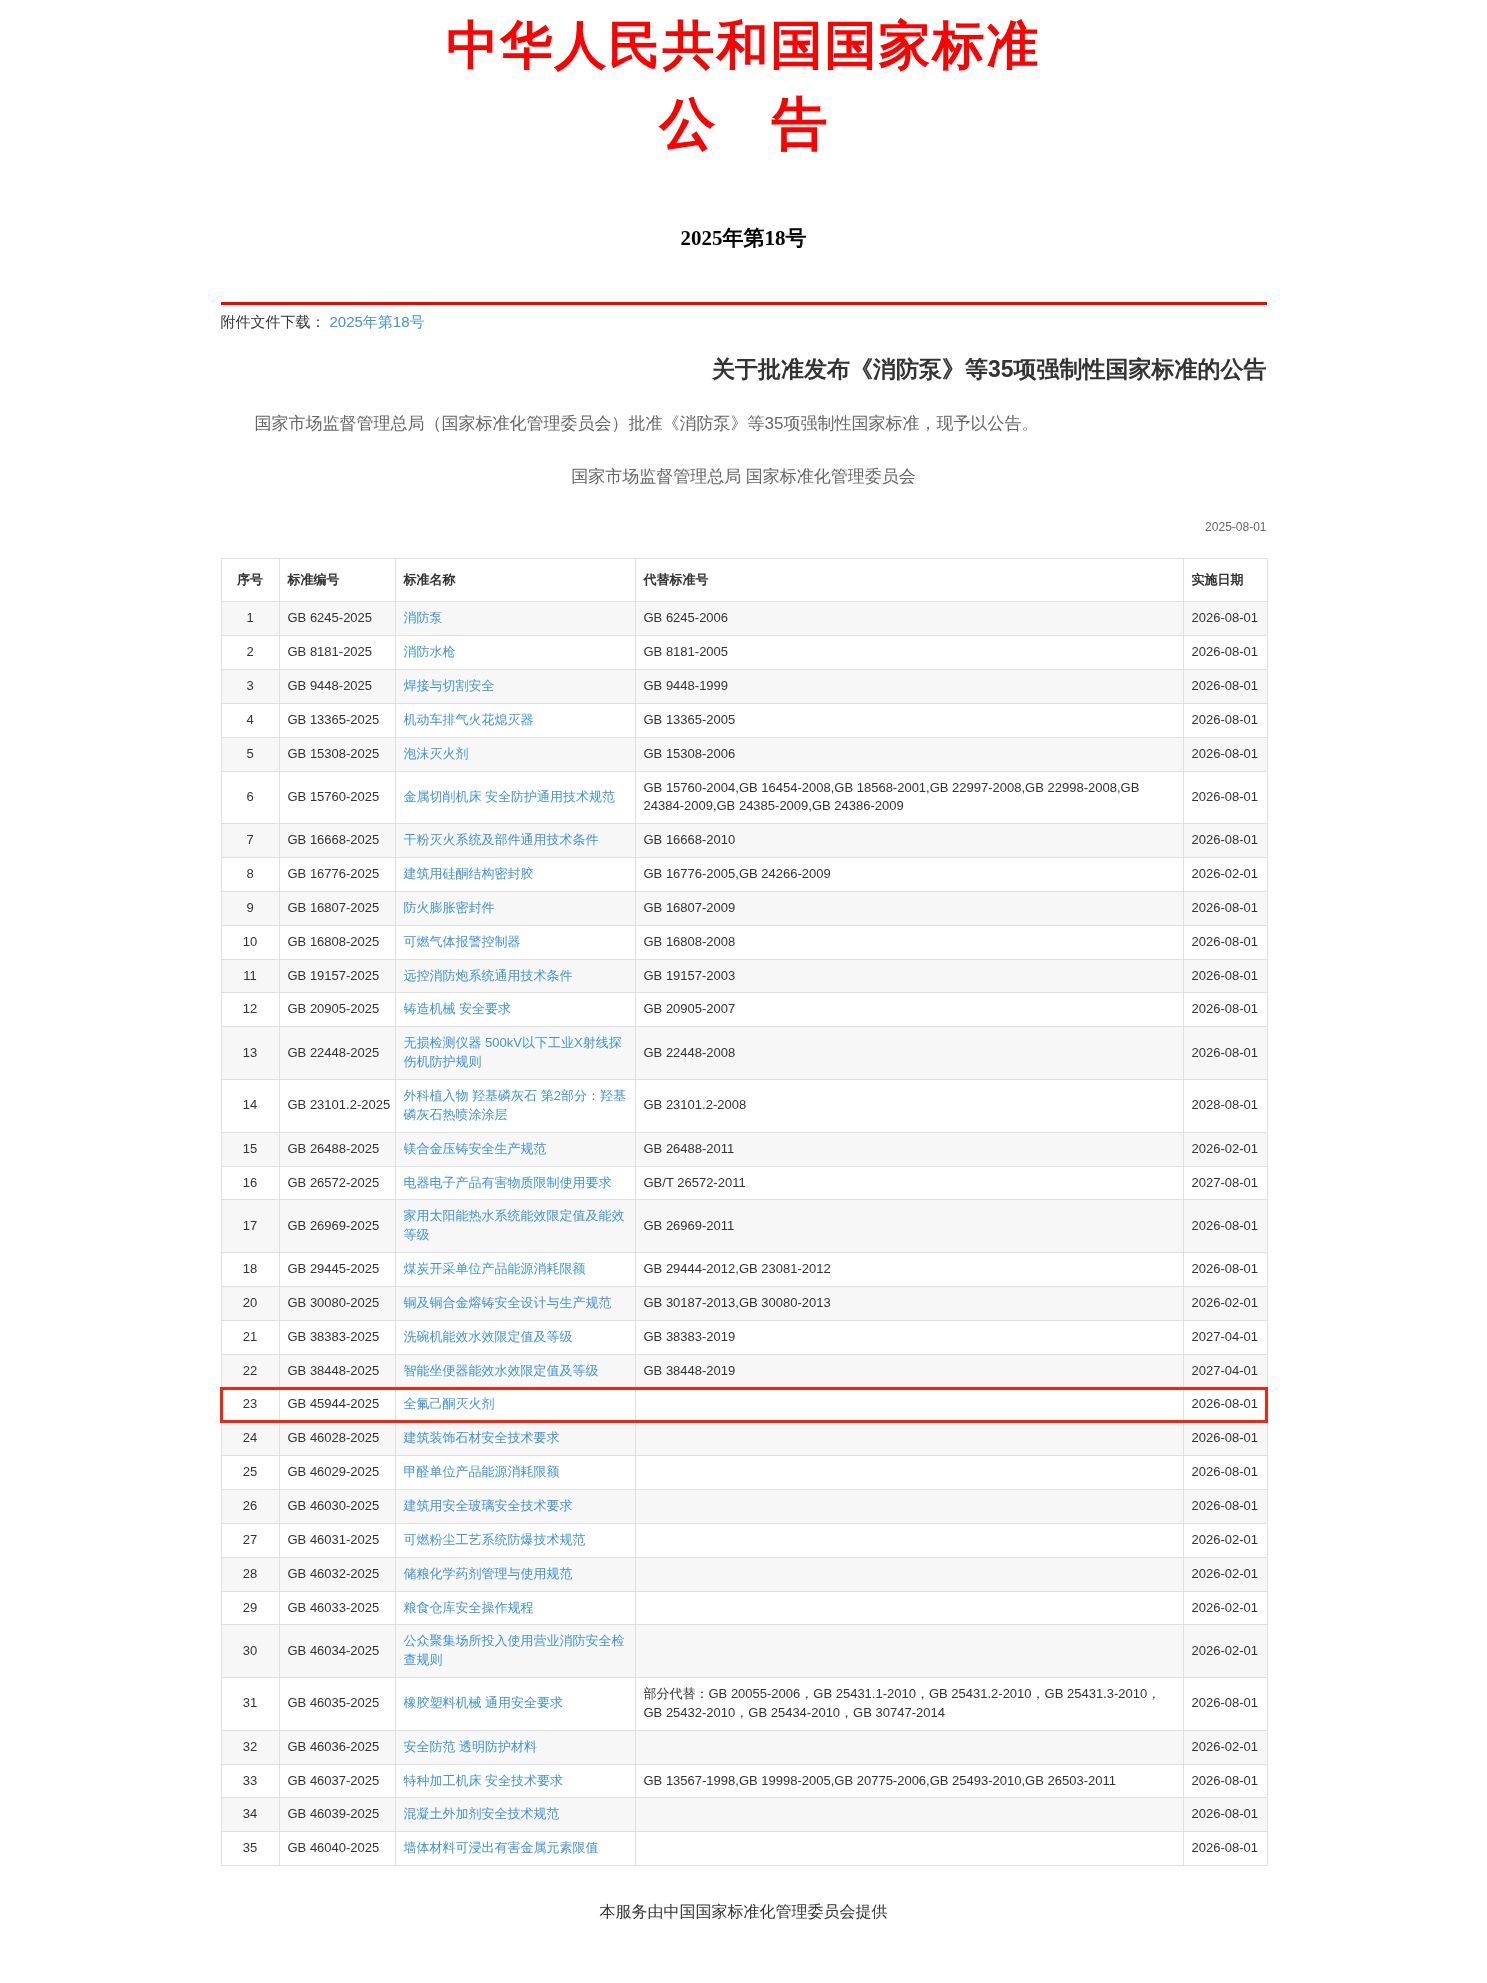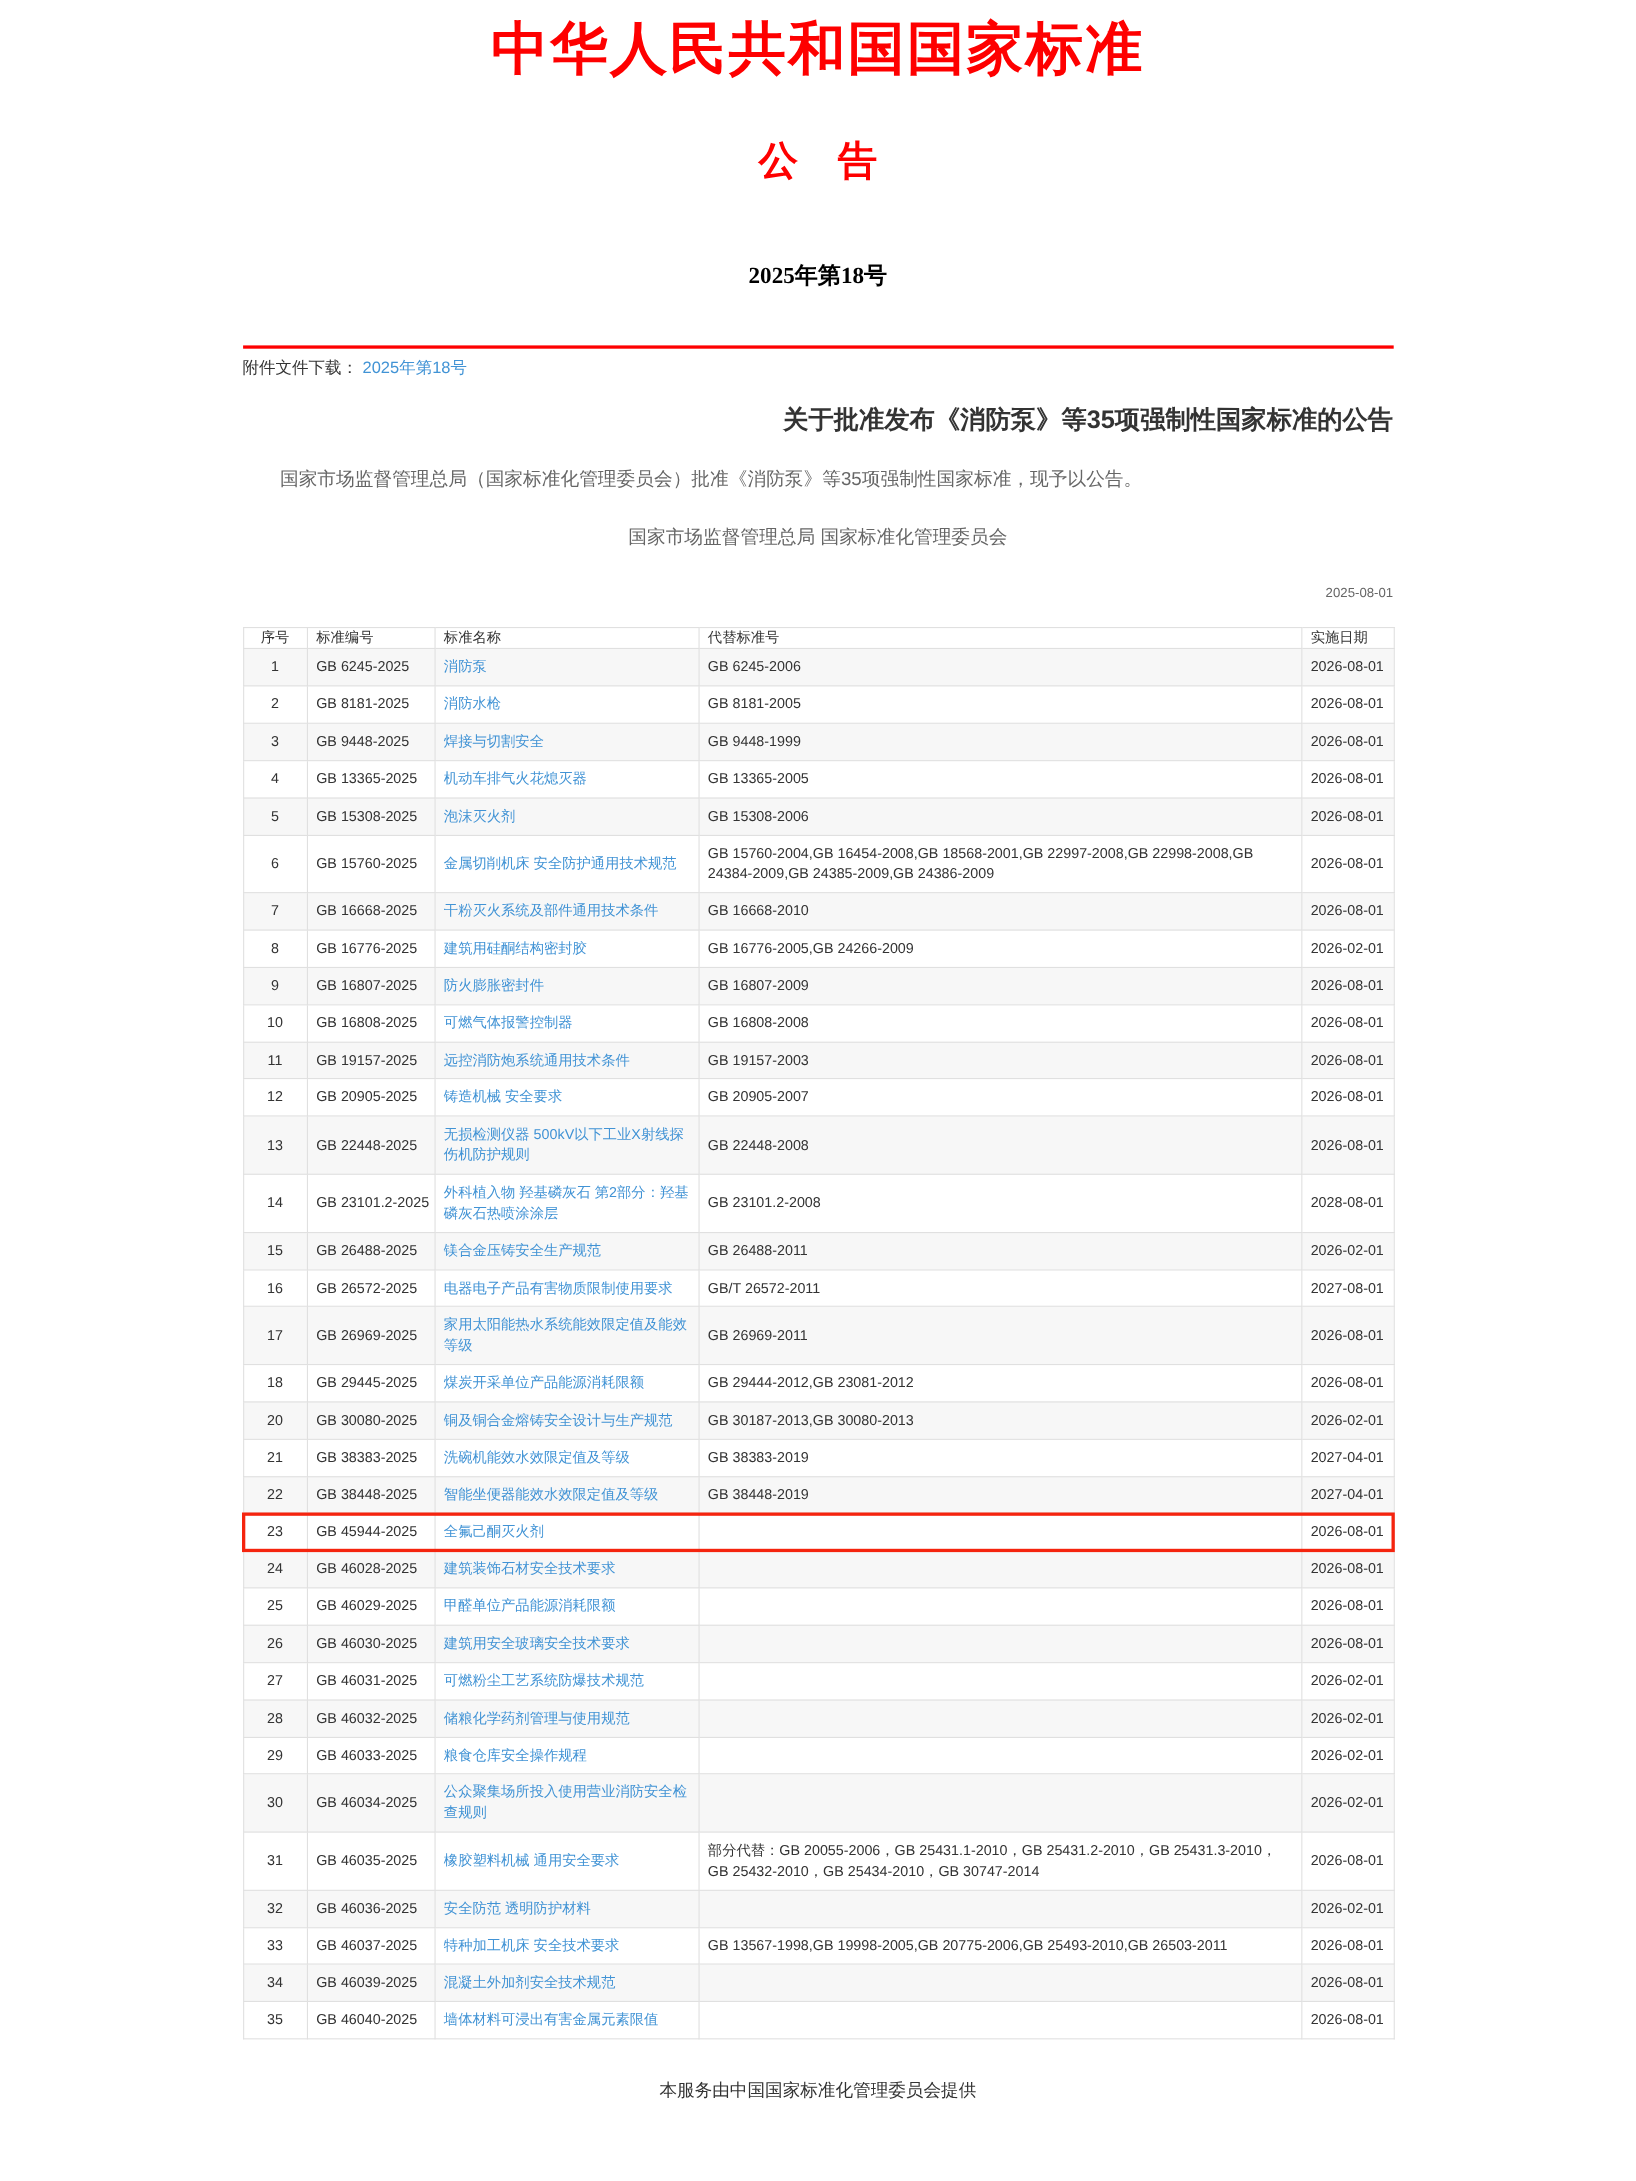--- a/index.html
+++ b/index.html
@@ -16,23 +16,23 @@
     font-family:"Liberation Sans","DejaVu Sans",sans-serif;
     color:#333;
   }
   .doc-title{
     margin:0;padding-top:20px;text-align:center;
     font-family:"Liberation Serif","DejaVu Serif",serif;
     font-size:52px;font-weight:700;color:var(--accent-red);
     letter-spacing:2px;line-height:1.0;
   }
   .doc-subtitle{
-    margin:56px 0 0;text-align:center;
+    margin:24px 0 0;text-align:center;
     font-family:"Liberation Serif","DejaVu Serif",serif;
-    font-size:36px;font-weight:700;color:var(--accent-red);line-height:1.0;
+    font-size:56px;font-weight:700;color:var(--accent-red);line-height:1.0;
   }
   .issue-no{
     margin-top:72px;text-align:center;
     font-family:"Liberation Serif","DejaVu Serif",serif;
     font-size:21px;font-weight:700;color:#000;
   }
   .content{width:1046px;margin:13px auto;}
   .red-rule{margin-top:50px;height:3px;background:var(--accent-red);}
   .attachment-row{padding-top:8px;font-size:15px;color:#333;}
   .attachment-row .link{color:var(--link-blue);text-decoration:none;margin-left:4px;}
@@ -42,21 +42,21 @@
   .issue-date{margin-top:32px;text-align:right;font-size:12px;color:var(--body-gray);}
   table.standards-table{
     margin-top:24px;width:1046px;border-collapse:collapse;table-layout:fixed;
     font-size:13px;
   }
   .standards-table th,.standards-table td{
     border:1px solid var(--border-gray);
     padding:7px 8px;text-align:left;vertical-align:middle;
     color:#333;line-height:1.45;
   }
-  .standards-table thead th{padding:0 8px;font-weight:400;background:#fff;}
+  .standards-table thead th{padding:12px 8px;font-weight:700;background:#fff;}
   .standards-table tbody tr:nth-child(odd){background:var(--row-stripe);}
   .standards-table th.col-no,.standards-table td.col-no{text-align:center;}
   .standards-table td.col-code,.standards-table td.col-date{white-space:nowrap;}
   .standards-table tr.highlighted{outline:3px solid var(--highlight-red);outline-offset:-2px;}
   a.std-link{color:var(--link-blue);text-decoration:none;}
   .footer{margin:36px 0 30px;text-align:center;font-size:16px;color:#333;}
 </style>
 </head>
 <body>
 

